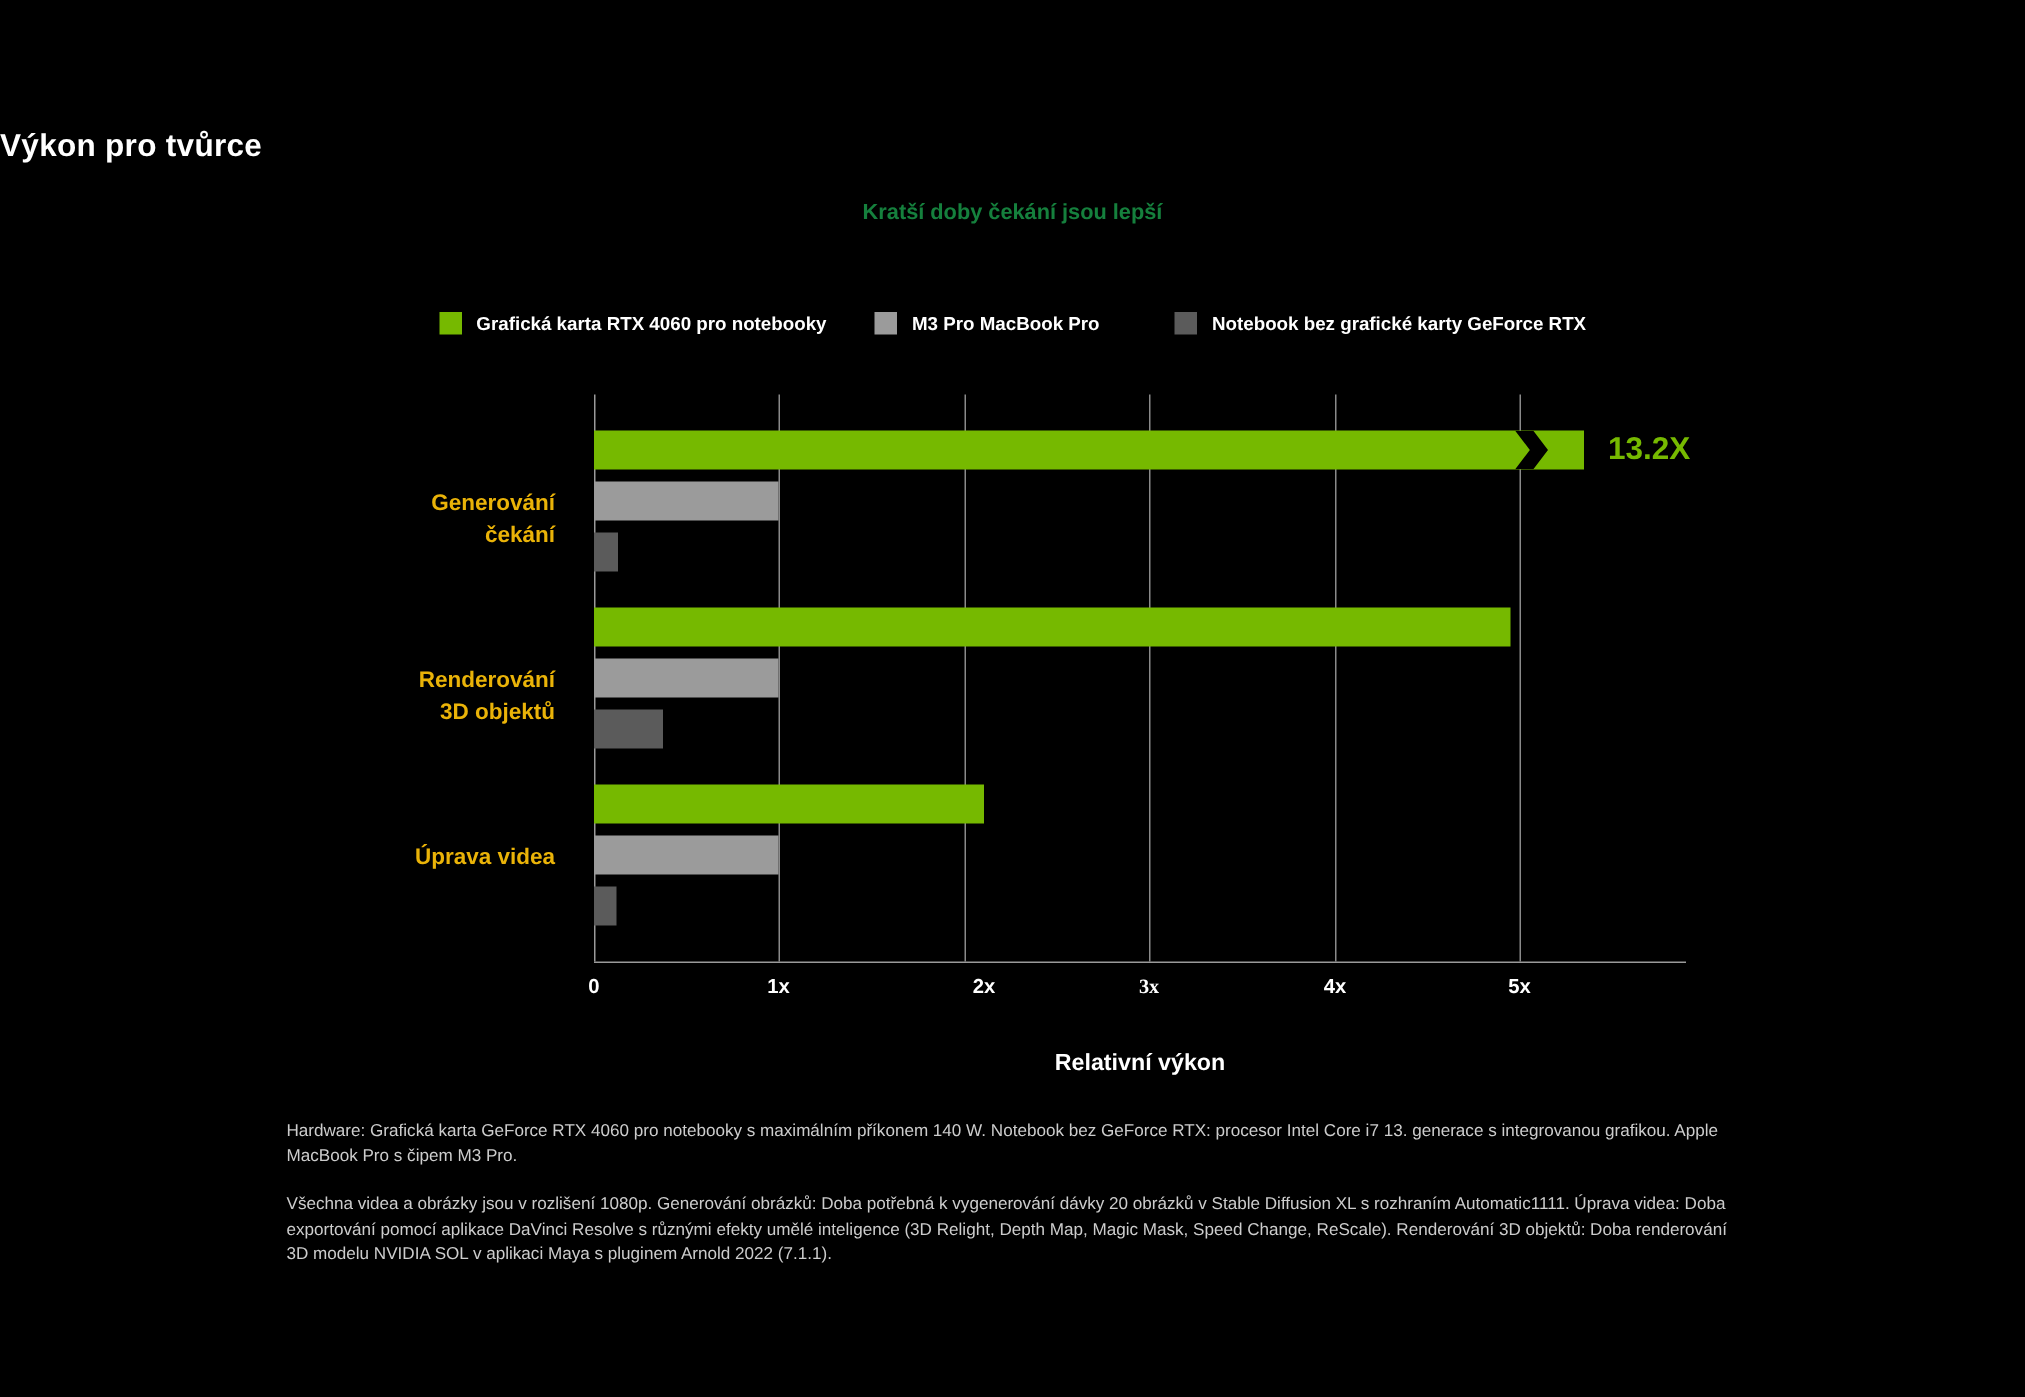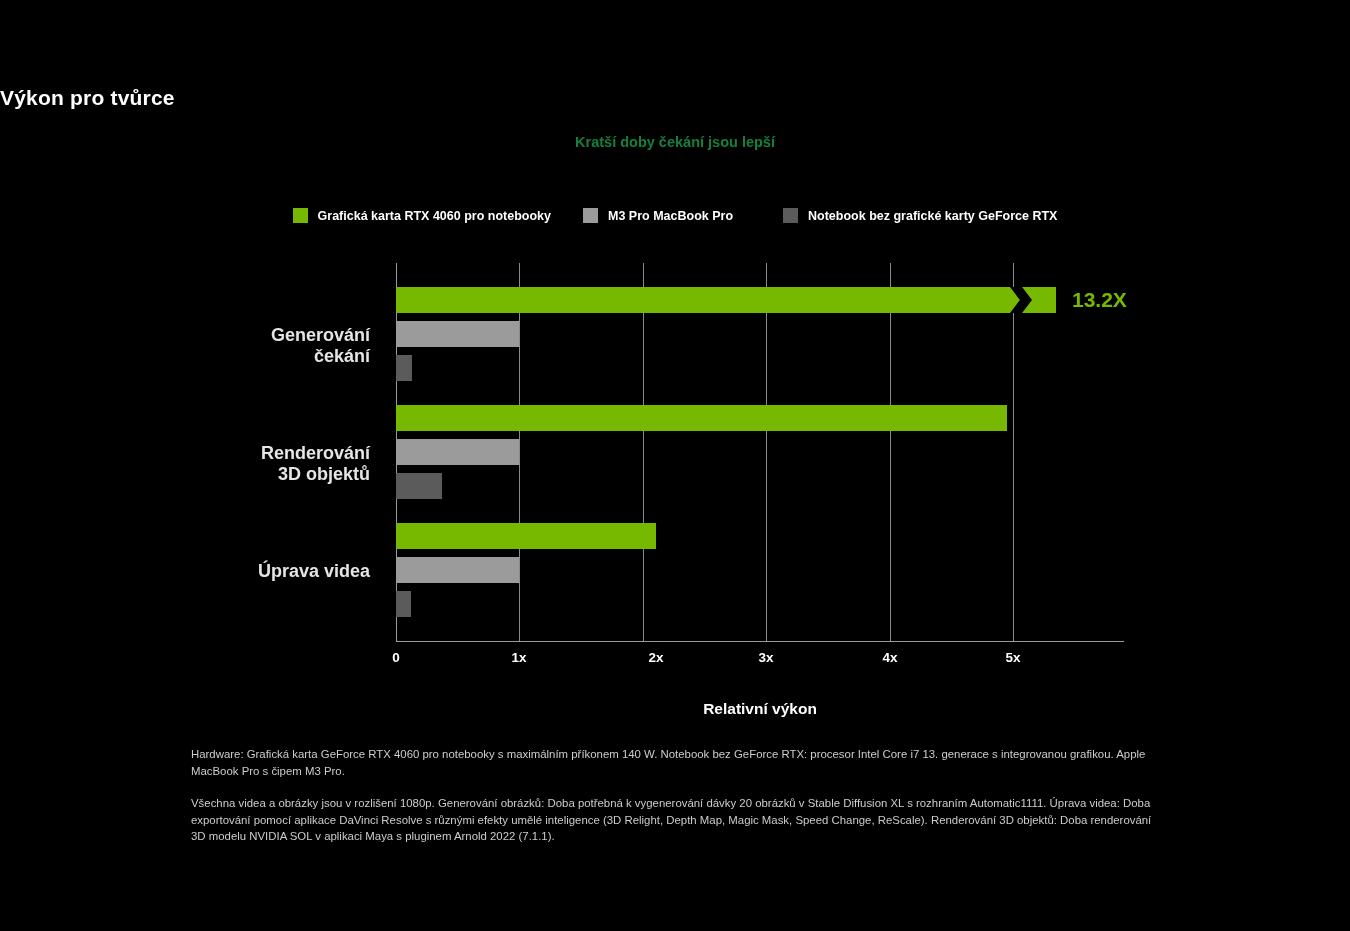--- a/index.html
+++ b/index.html
@@ -135,23 +135,23 @@
     white-space: nowrap;
     line-height: 26px;
   }
 
   
   .cat-label {
     position: absolute;
     right: 0;
     width: 330px;
     text-align: right;
-    font-size: 18px;
-    font-weight: bold;
-    color: #e5e5e5;
+    font-size: 15px;
+    font-weight: bold;
+    color: #eab308;
     line-height: 21px;
   }
   #cat-labels {
     position: absolute;
     left: 40px;
     top: 263px;
     width: 330px;
     height: 378px;
   }
 
@@ -263,21 +263,21 @@
     <div class="bar dgray" style="top:328px; width:15px;"></div>
   </div>
 </div>
 
 <div id="x-axis-line"></div>
 
 <div id="x-ticks">
   <span class="x-tick" style="left:0px;">0</span>
   <span class="x-tick" style="left:123px;">1x</span>
   <span class="x-tick" style="left:247px;margin-left:13px;">2x</span>
-  <span class="x-tick" style="left:370px;">3x</span>
+  <span class="x-tick" style="left:370px;font-family:Liberation Serif, serif;">3x</span>
   <span class="x-tick" style="left:494px;">4x</span>
   <span class="x-tick" style="left:617px;">5x</span>
 </div>
 
 <div id="x-axis-title">Relativní výkon</div>
 
 <div id="footnotes">
   <div class="footnote">Hardware: Grafická karta GeForce RTX 4060 pro notebooky s maximálním příkonem 140 W. Notebook bez GeForce RTX: procesor Intel Core i7 13. generace s integrovanou grafikou. Apple MacBook Pro s čipem M3 Pro.</div>
   <div class="footnote">Všechna videa a obrázky jsou v rozlišení 1080p. Generování obrázků: Doba potřebná k vygenerování dávky 20 obrázků v Stable Diffusion XL s rozhraním Automatic1111. Úprava videa: Doba exportování pomocí aplikace DaVinci Resolve s různými efekty umělé inteligence (3D Relight, Depth Map, Magic Mask, Speed Change, ReScale). Renderování 3D objektů: Doba renderování 3D modelu NVIDIA SOL v aplikaci Maya s pluginem Arnold 2022 (7.1.1).</div>
 </div>

